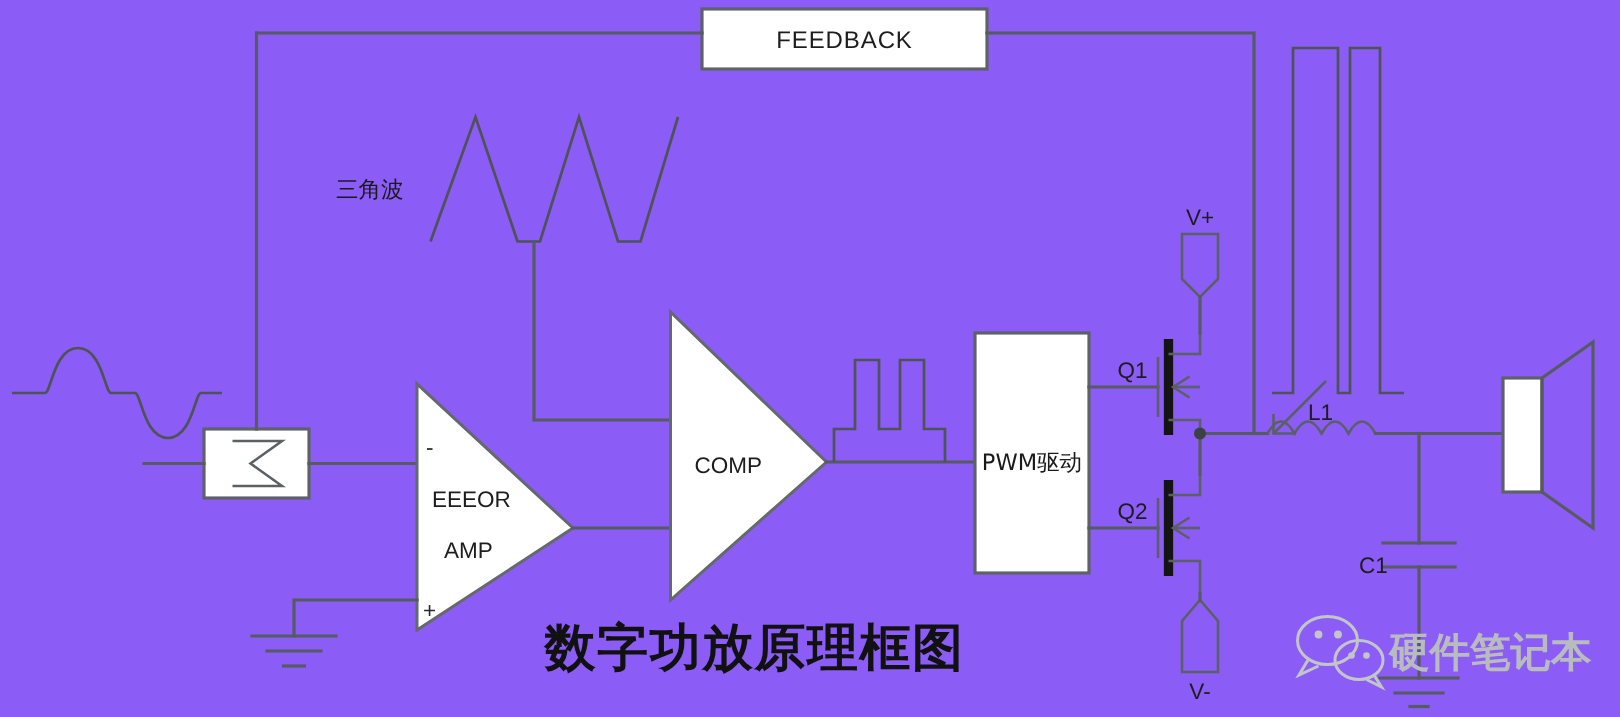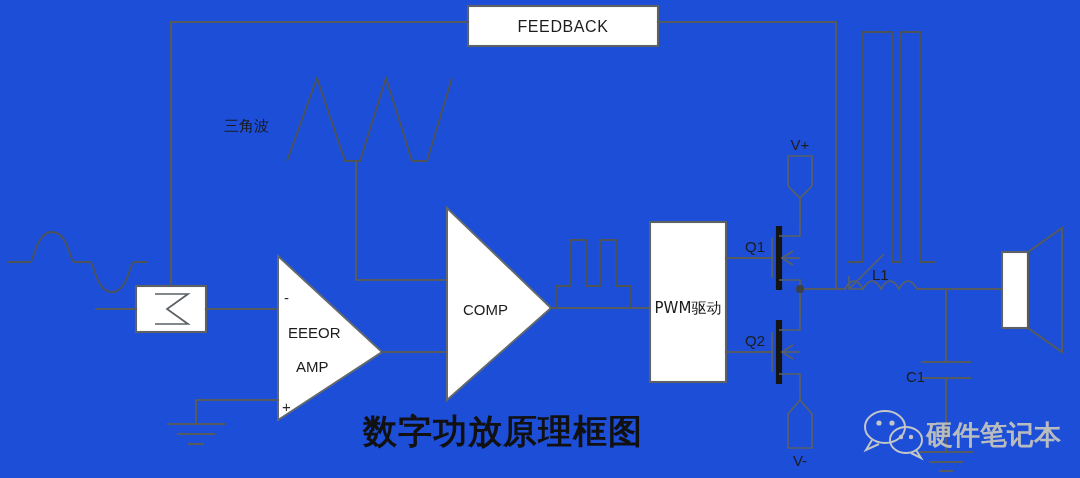--- a/index.html
+++ b/index.html
@@ -7,21 +7,21 @@
     padding: 0;
     background: #ffffff;
   }
   body {
     font-family: "Liberation Sans", sans-serif;
   }
   #diagram-root {
     position: relative;
     width: 1080px;
     height: 478px;
-    background: #1d4ed8;
+    background: #8b5cf6;
     overflow: hidden;
   }
   svg.schematic {
     position: absolute;
     left: 0;
     top: 0;
     width: 1080px;
     height: 478px;
   }
   .wire {

